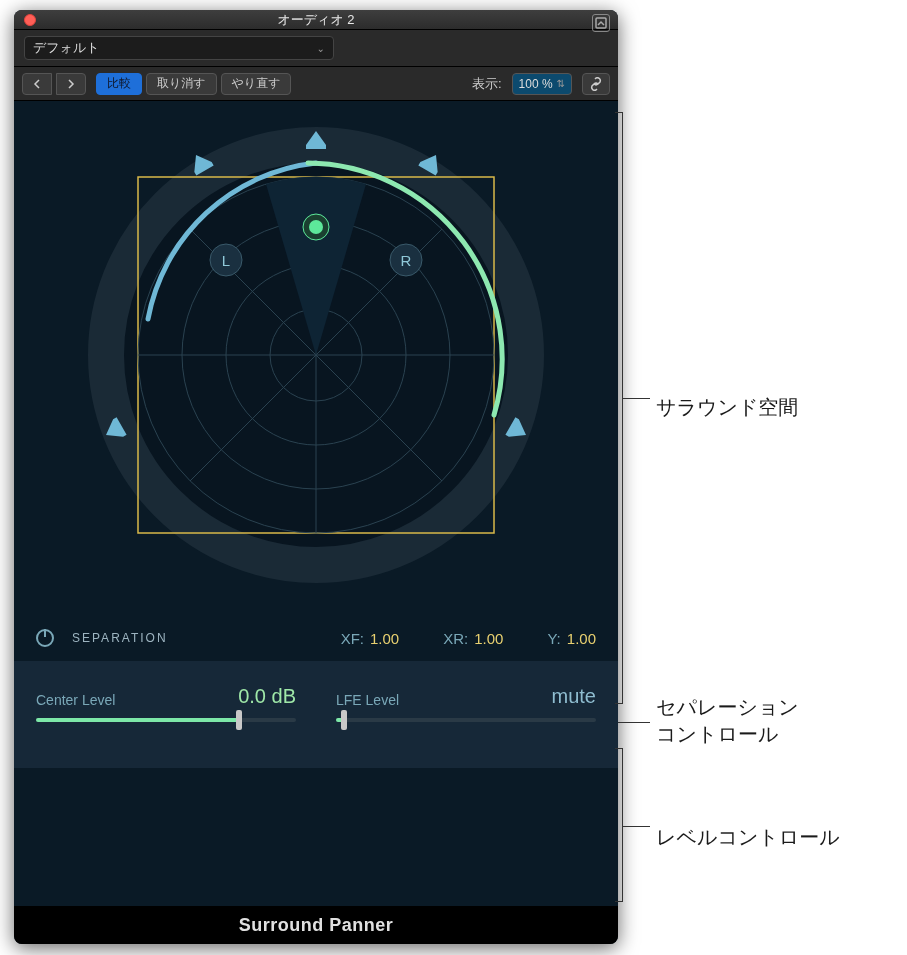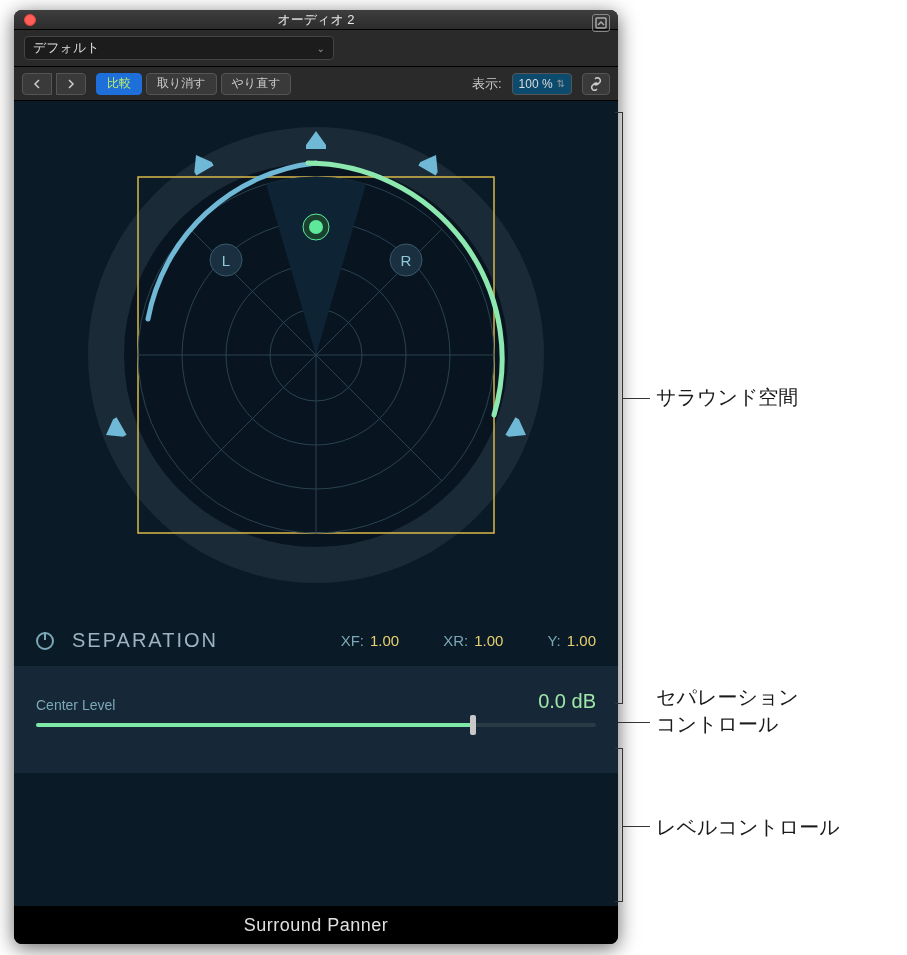--- a/index.html
+++ b/index.html
@@ -65,21 +65,21 @@
     border-radius:4px; color:#ccc; display:flex; align-items:center;
     justify-content:center; font-size:12px;
   }
   .nav-btn:first-of-type { border-top-right-radius:0; border-bottom-right-radius:0; }
   .nav-btn:nth-of-type(2) { border-top-left-radius:0; border-bottom-left-radius:0; margin-right:6px;}
   .pill-btn {
     height:22px; padding:0 10px; border-radius:4px; font-size:12px;
     display:flex; align-items:center; color:#ccc; background:#3a3a3a;
     border:1px solid #555;
   }
-  .pill-btn.active { background:#1e6fd9; color:#bef264; border-color:#1e6fd9; }
+  .pill-btn.active { background:#1e6fd9; color:#0f172a; border-color:#1e6fd9; }
   .spacer { flex:1; }
   .view-label { color:#ccc; font-size:13px; margin-right:6px; }
   .zoom-select {
     height:22px; background:#0c4a6e; border:1px solid #555; border-radius:4px;
     color:#ddd; font-size:12px; padding:0 6px; display:flex; align-items:center; gap:4px;
   }
   .link-btn {
     width:28px; height:22px; background:#3a3a3a; border:1px solid #555;
     border-radius:4px; display:flex; align-items:center; justify-content:center;
     margin-left:6px;
@@ -109,21 +109,21 @@
   }
   .sep-power {
     width:18px; height:18px; border:2px solid #7aa8b8; border-radius:50%;
     position:relative; display:inline-block;
   }
   .sep-power::after {
     content:""; position:absolute; width:2px; height:8px; background:#7aa8b8;
     left:50%; top:-2px; transform:translateX(-50%);
   }
   .sep-title {
-    color:#9db4c0; font-size:20px; letter-spacing:2px; font-weight:400;
+    color:#9db4c0; font-size:12px; letter-spacing:2px; font-weight:400;
   }
   .sep-params { margin-left:auto; display:flex; gap:44px; }
   .sep-params .group { display:flex; gap:6px; }
   .pval.yellow { color:#e8d070; }
   
   .level-section {
     background:#162838; padding:24px 22px 46px 22px; margin:0 -22px;
   }
   .level-row { display:flex; gap:40px; }
   .level-ctrl { flex:1; }
@@ -142,28 +142,28 @@
     position:absolute; height:100%; background:#7de8a8; border-radius:2px;
     left:0;
   }
   .slider-thumb {
     position:absolute; width:6px; height:20px; background:#c8c8c8;
     border-radius:2px; top:50%; transform:translate(-50%,-50%);
   }
   
   .footer {
     background:#000; height:38px; display:flex; align-items:center;
-    justify-content:center; color:#e0e0e0; font-size:18px; letter-spacing:0.5px;
+    justify-content:center; color:#e0e0e0; font-size:18px; letter-spacing:0.5px;font-weight:bold;
   }
   
   .callout-line {
     position:absolute; background:#333;
   }
   .callout-text {
-    position:absolute; font-size:20px; color:#1a1a1a; line-height:1.35;
+    position:absolute; font-size:20px; color:#1a1a1a; line-height:1.35;margin-top:10px;
   }
 </style>
 </head>
 <body>
 
 <div class="plugin-window">
 
   <div class="titlebar">
     <div class="traffic">
       <div class="dot red"></div>
@@ -294,20 +294,30 @@
         <div class="level-ctrl">
           <div class="level-head">
             <span class="lbl">Center Level</span>
             <span class="val green">0.0 dB</span>
           </div>
           <div class="slider-track">
             <div class="slider-fill" style="width:78%"></div>
             <div class="slider-thumb" style="left:78%"></div>
           </div>
         </div>
+        <div class="level-ctrl">
+          <div class="level-head">
+            <span class="lbl">LFE Level</span>
+            <span class="val cyan">mute</span>
+          </div>
+          <div class="slider-track">
+            <div class="slider-fill" style="width:3%"></div>
+            <div class="slider-thumb" style="left:3%"></div>
+          </div>
+        </div>
       </div>
     </div>
 
   </div>
 
   <div class="footer">
     <span>Surround Panner</span>
   </div>
 
 </div>

